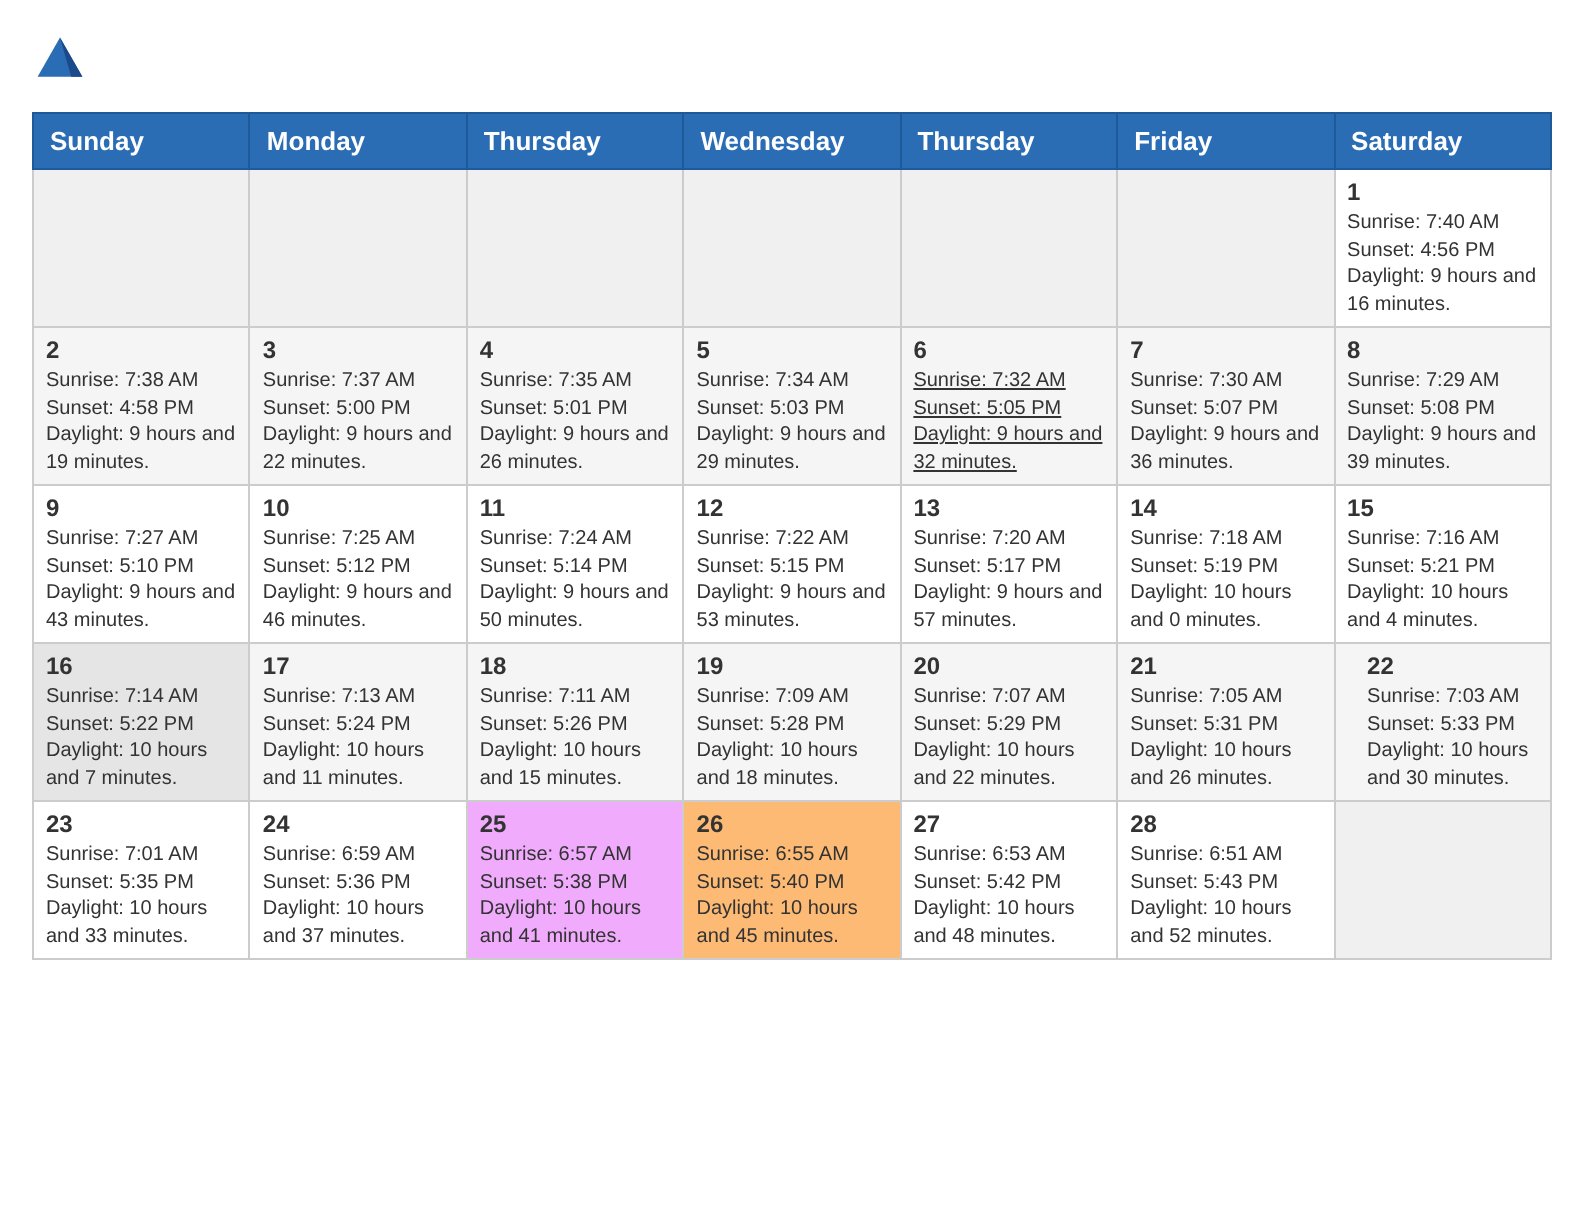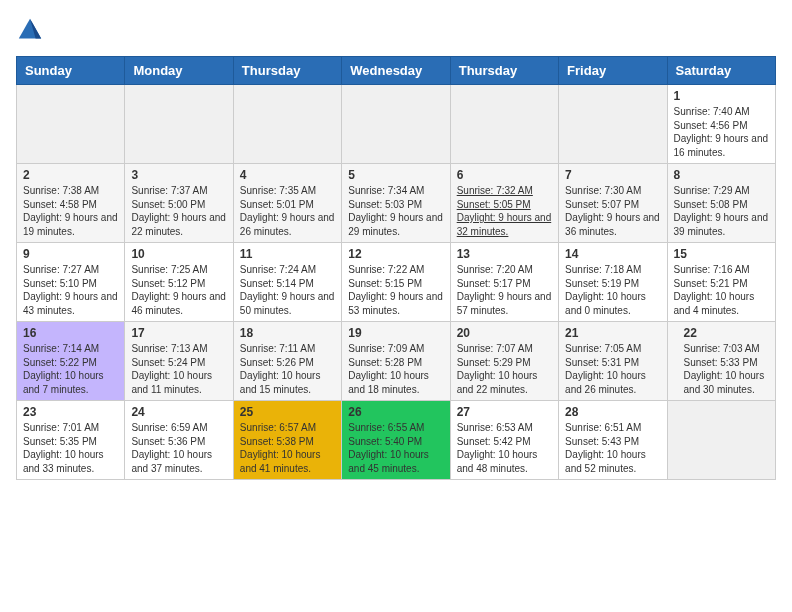--- a/index.html
+++ b/index.html
@@ -220,21 +220,21 @@
 Daylight: 10 hours and 0 minutes.</div>
         </td>
         <td style="background-color: rgb(255, 255, 255);">
           <span class="day-number">15</span>
           <div class="day-info" style="white-space: pre-line;">Sunrise: 7:16 AM
 Sunset: 5:21 PM
 Daylight: 10 hours and 4 minutes.</div>
         </td>
       </tr>
       <tr>
-        <td style="background-color: #c4b5fd;">
+        <td style="background-color: #e5e5e5;">
           <span class="day-number">16</span>
           <div class="day-info" style="white-space: pre-line;">Sunrise: 7:14 AM
 Sunset: 5:22 PM
 Daylight: 10 hours and 7 minutes.</div>
         </td>
         <td style="background-color: rgb(245, 245, 245);">
           <span class="day-number">17</span>
           <div class="day-info" style="white-space: pre-line;">Sunrise: 7:13 AM
 Sunset: 5:24 PM
 Daylight: 10 hours and 11 minutes.</div>
@@ -276,27 +276,27 @@
           <div class="day-info" style="white-space: pre-line;">Sunrise: 7:01 AM
 Sunset: 5:35 PM
 Daylight: 10 hours and 33 minutes.</div>
         </td>
         <td style="background-color: rgb(255, 255, 255);">
           <span class="day-number">24</span>
           <div class="day-info" style="white-space: pre-line;">Sunrise: 6:59 AM
 Sunset: 5:36 PM
 Daylight: 10 hours and 37 minutes.</div>
         </td>
-        <td style="background-color: #eab308;">
+        <td style="background-color: #f0abfc;">
           <span class="day-number">25</span>
           <div class="day-info" style="white-space: pre-line;">Sunrise: 6:57 AM
 Sunset: 5:38 PM
 Daylight: 10 hours and 41 minutes.</div>
         </td>
-        <td style="background-color: #22c55e;">
+        <td style="background-color: #fdba74;">
           <span class="day-number">26</span>
           <div class="day-info" style="white-space: pre-line;">Sunrise: 6:55 AM
 Sunset: 5:40 PM
 Daylight: 10 hours and 45 minutes.</div>
         </td>
         <td style="background-color: rgb(255, 255, 255);">
           <span class="day-number">27</span>
           <div class="day-info" style="white-space: pre-line;">Sunrise: 6:53 AM
 Sunset: 5:42 PM
 Daylight: 10 hours and 48 minutes.</div>

